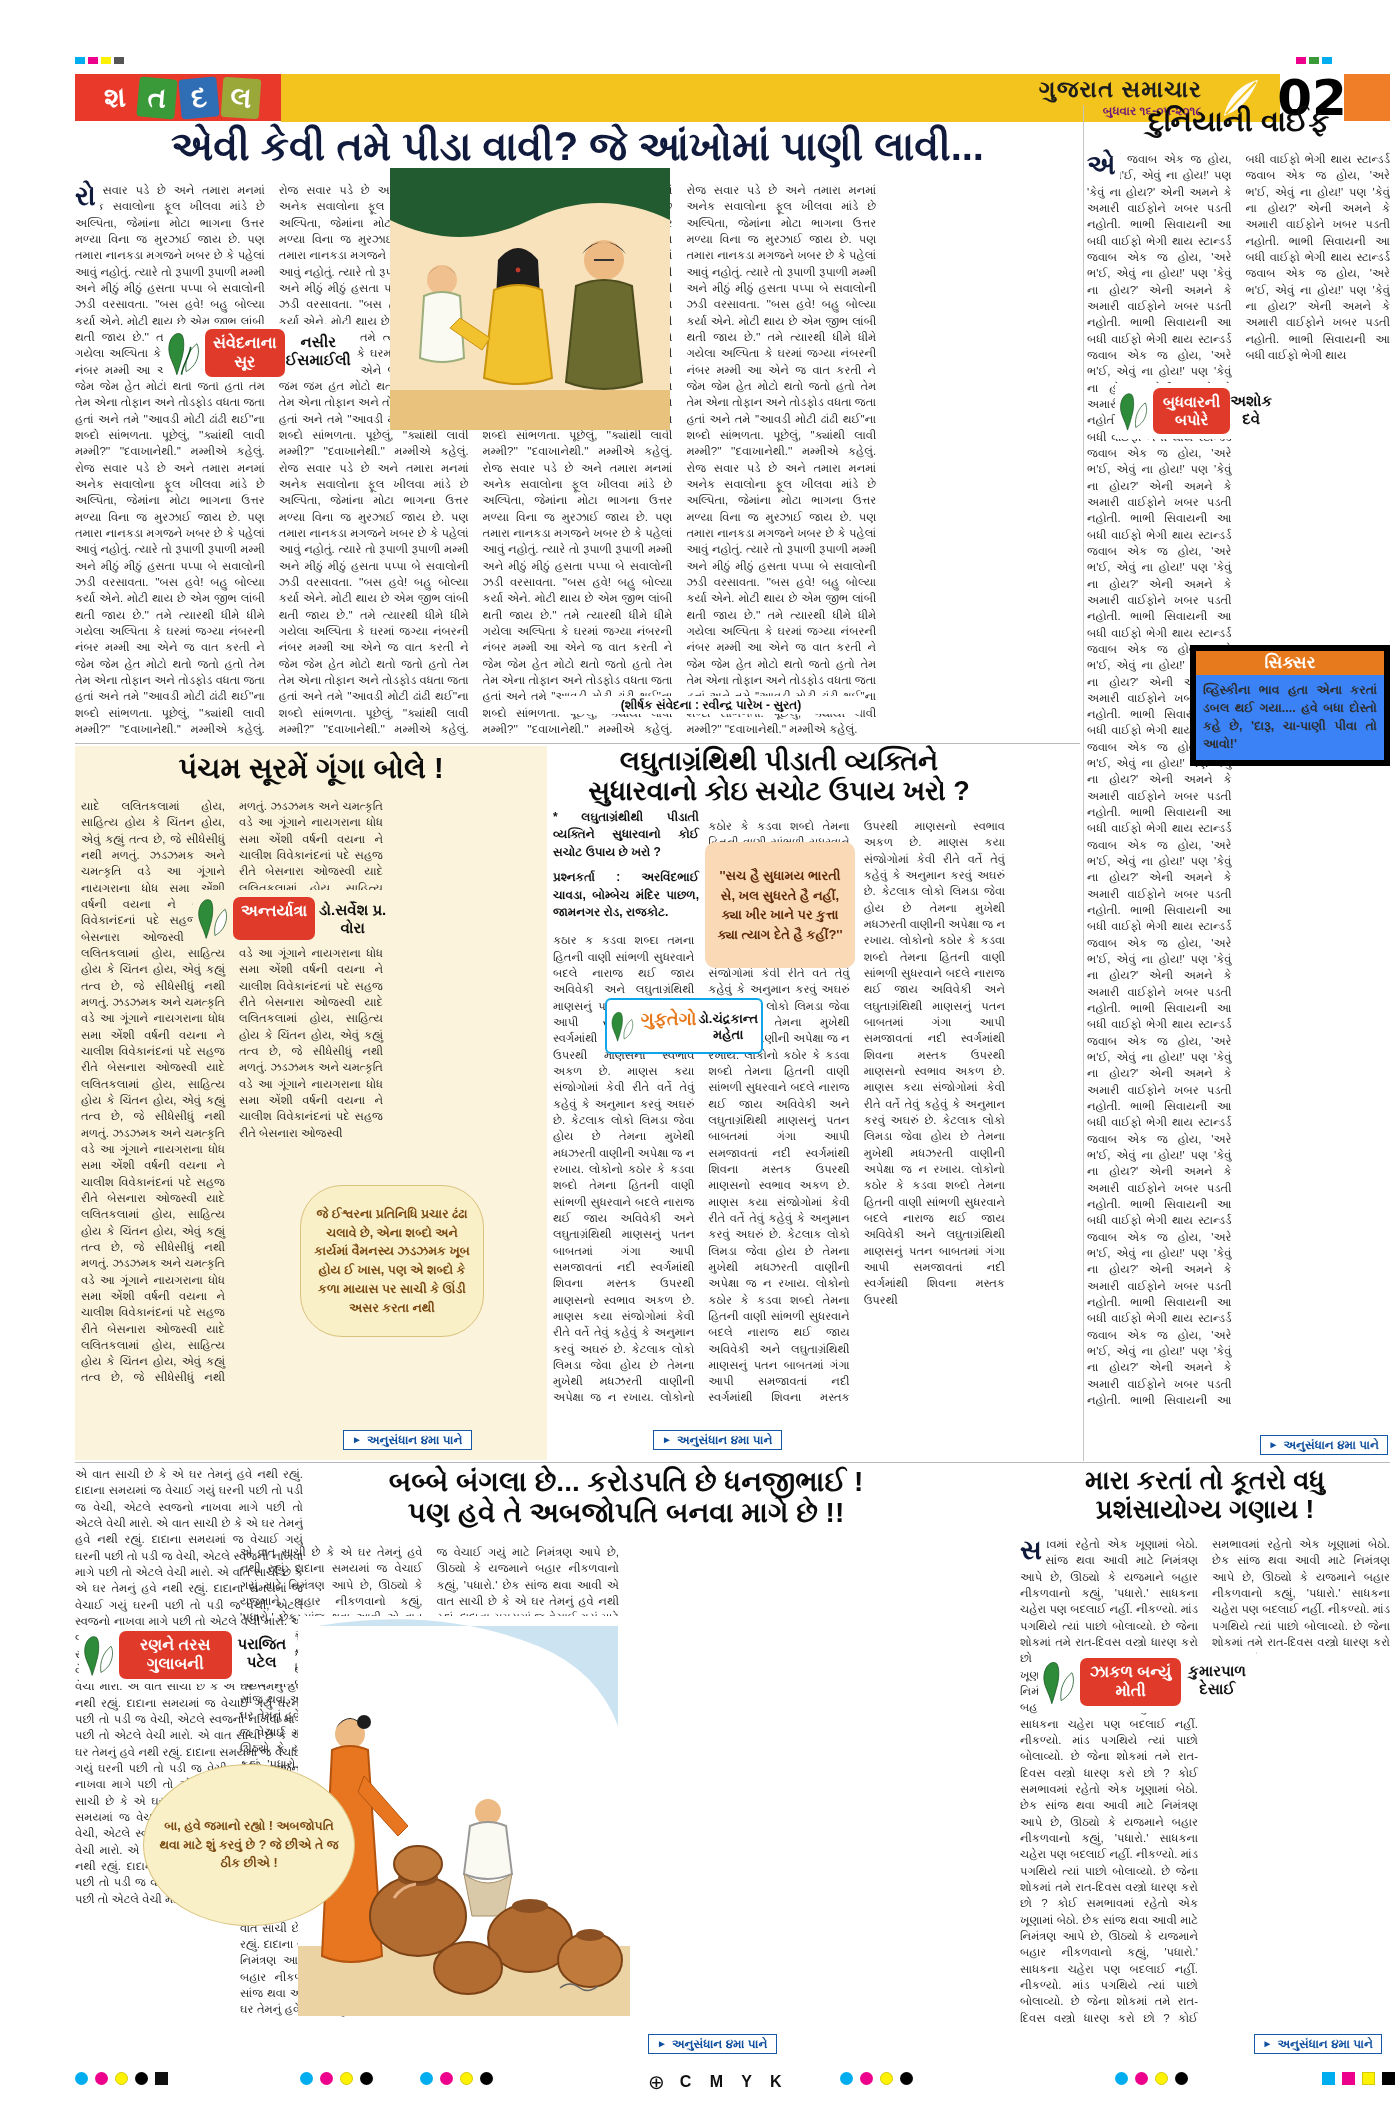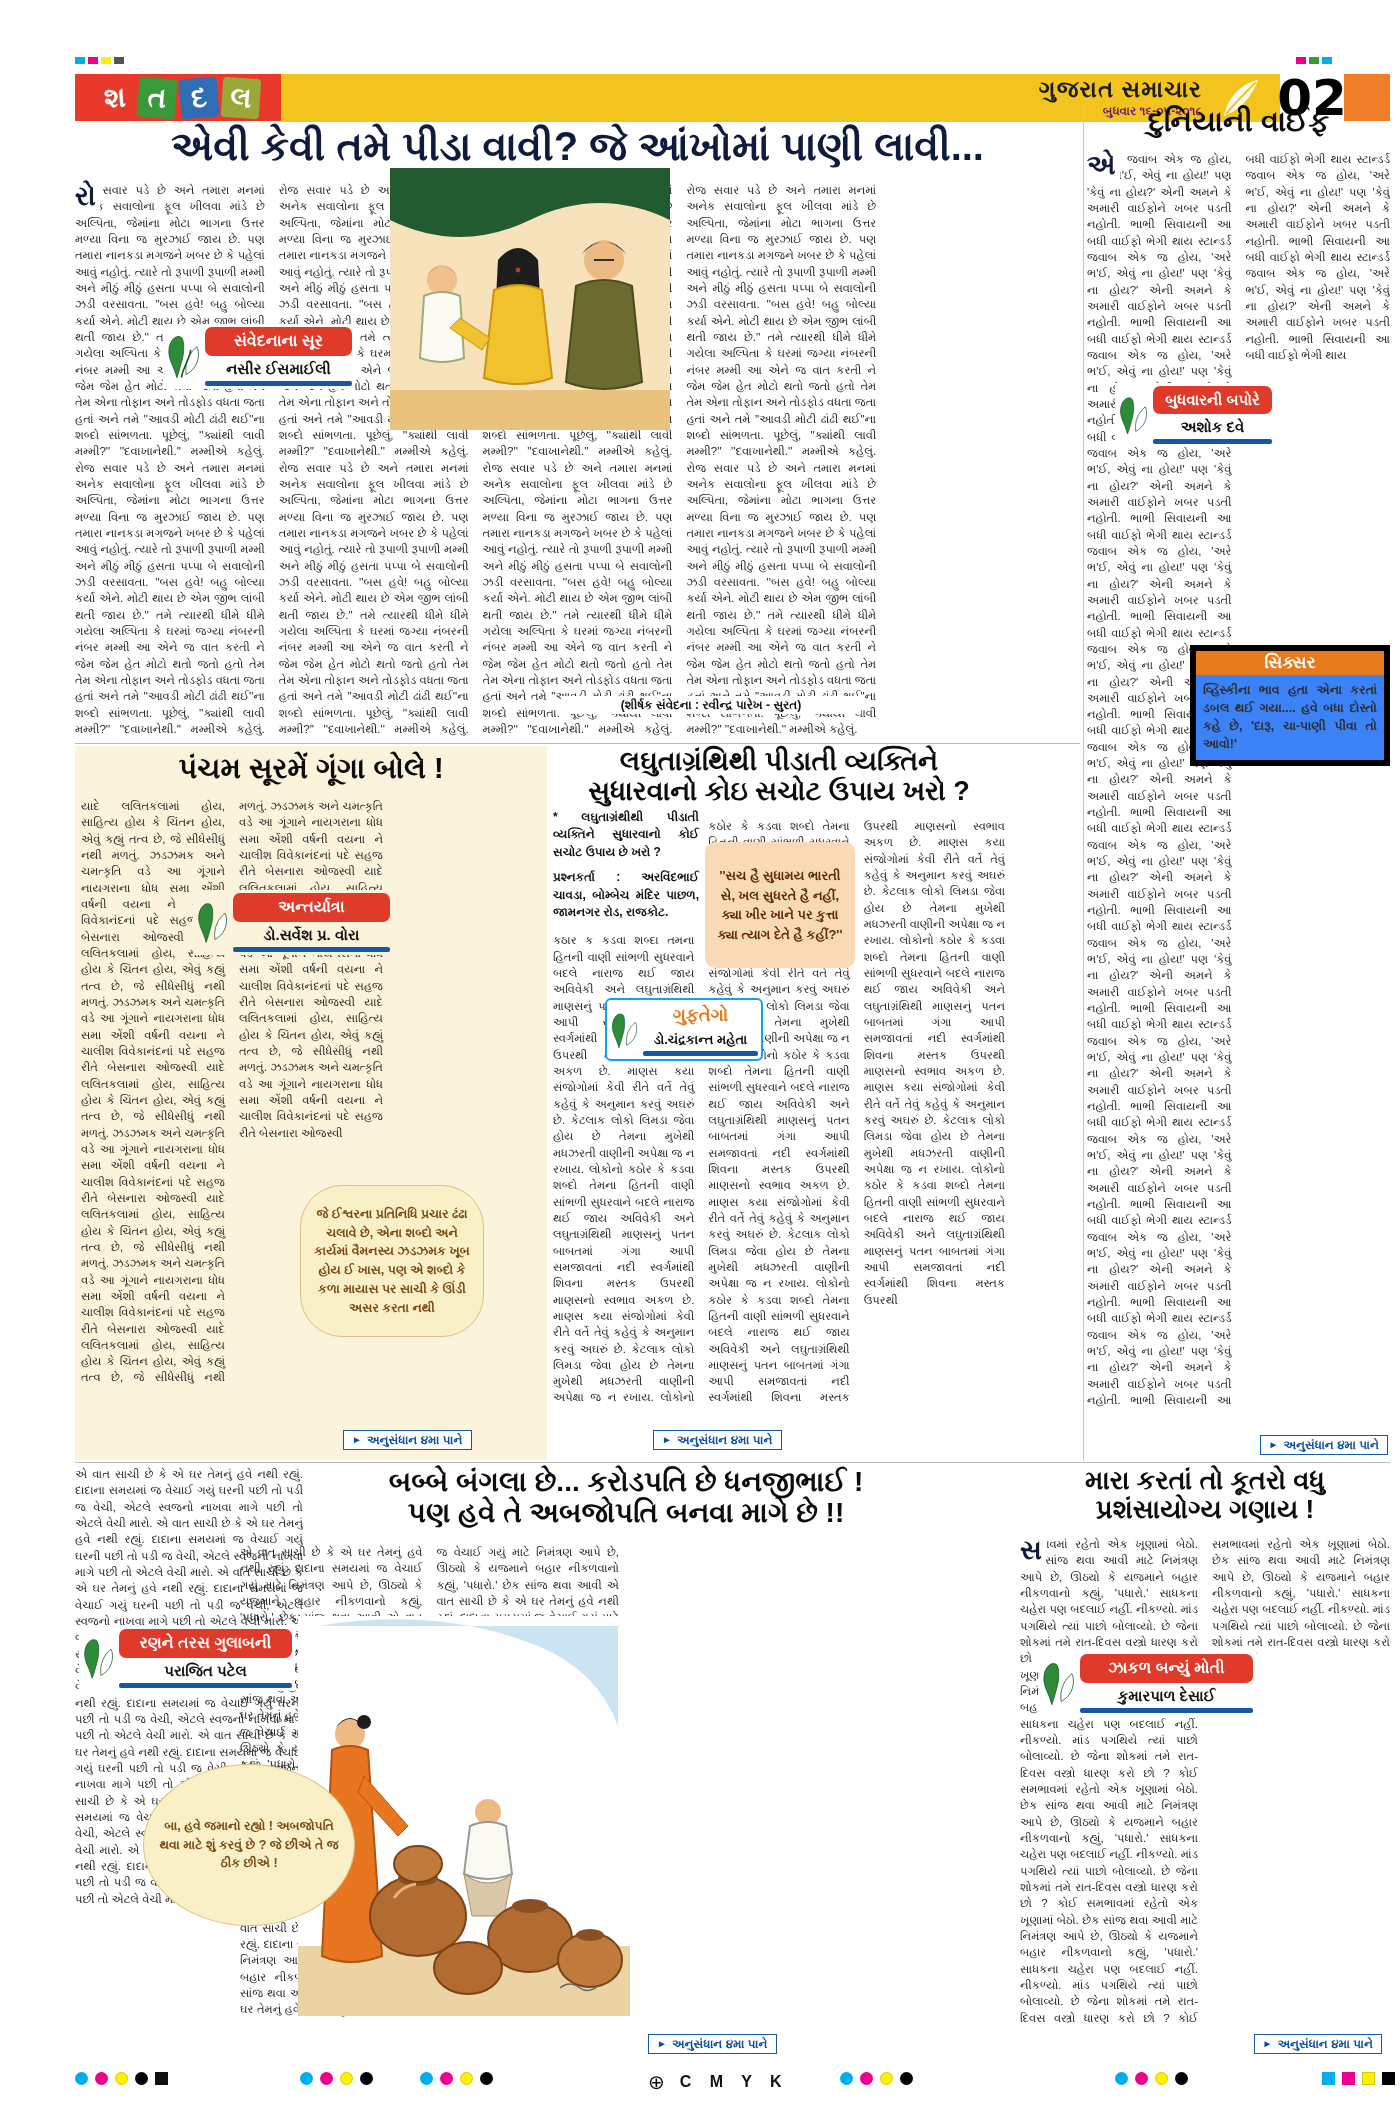--- a/index.html
+++ b/index.html
@@ -28,21 +28,21 @@
   .headline.black{color:#0c0c0c}
 
   
   .body-text{text-align:justify;font-size:11.5px;line-height:1.42;color:#1f1f1f;
              column-gap:14px;column-fill:auto;height:100%;overflow:hidden}
   .dropcap{position:absolute;background:#fff;font-size:27px;font-weight:bold;color:#101a3c;
            line-height:1;padding:1px 4px 1px 0;z-index:3}
 
   
   .colbox{display:flex;align-items:center;gap:5px;background:#fff;z-index:4;padding:3px}
-  .colbox-right{flex:1;display:flex;flex-direction:column}
+  .colbox-right{flex:1;display:flex;flex-direction:row}
   .colbox-title{background:#E03A2A;color:#fff;font-weight:bold;font-size:16px;
                 padding:5px 8px;border-radius:7px;text-align:center;line-height:1.18}
   .colbox-author{font-weight:bold;font-size:15px;color:#101010;text-align:center;padding:4px 0 3px}
   .colbox-bar{height:5px;background:#1558A6;border-radius:2px}
   .colbox.guftego{border:2px solid #0ea5e9;border-radius:6px}
   .colbox.guftego .colbox-title{background:#fff;color:#E87A1E;font-size:18px;padding:2px}
 
   
   .sixer{border:6px solid #000000;background:#3b82f6;z-index:4}
   .sixer-title{background:#E87A1E;color:#fff;text-align:center;font-weight:bold;font-size:17px;padding:2px 0}

